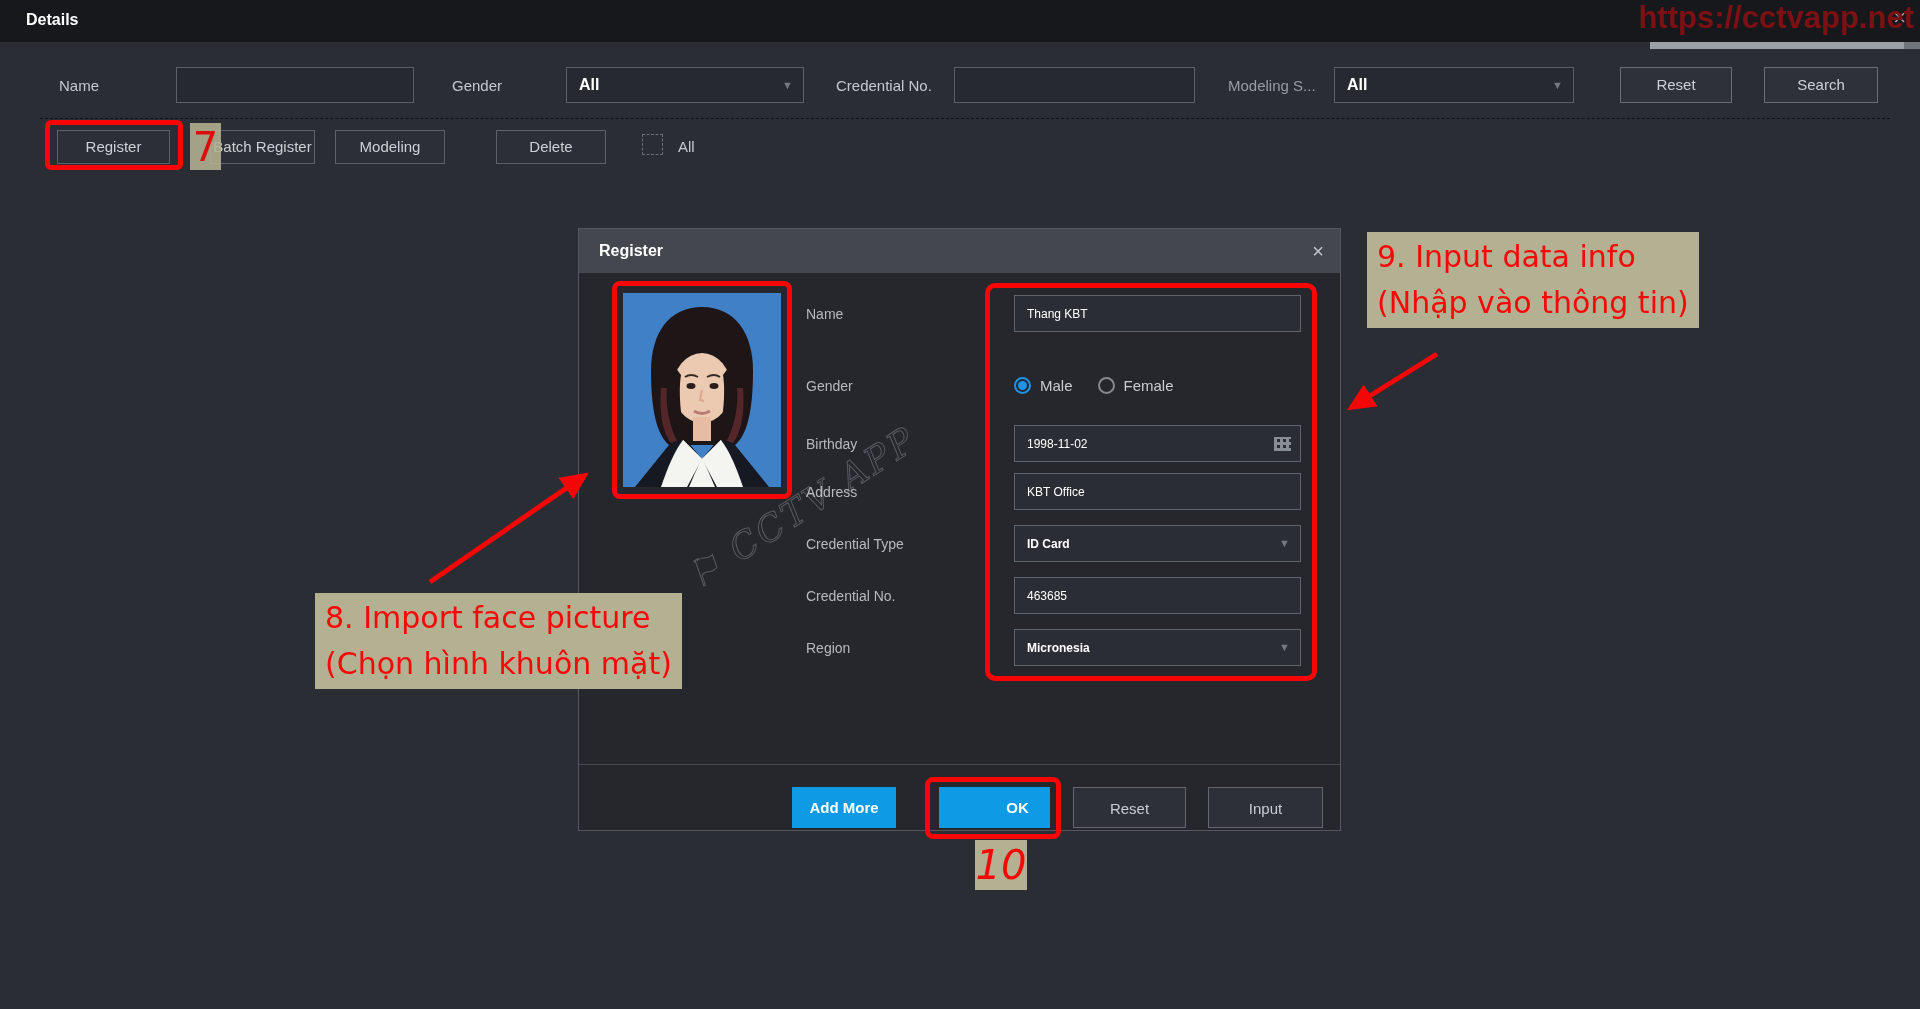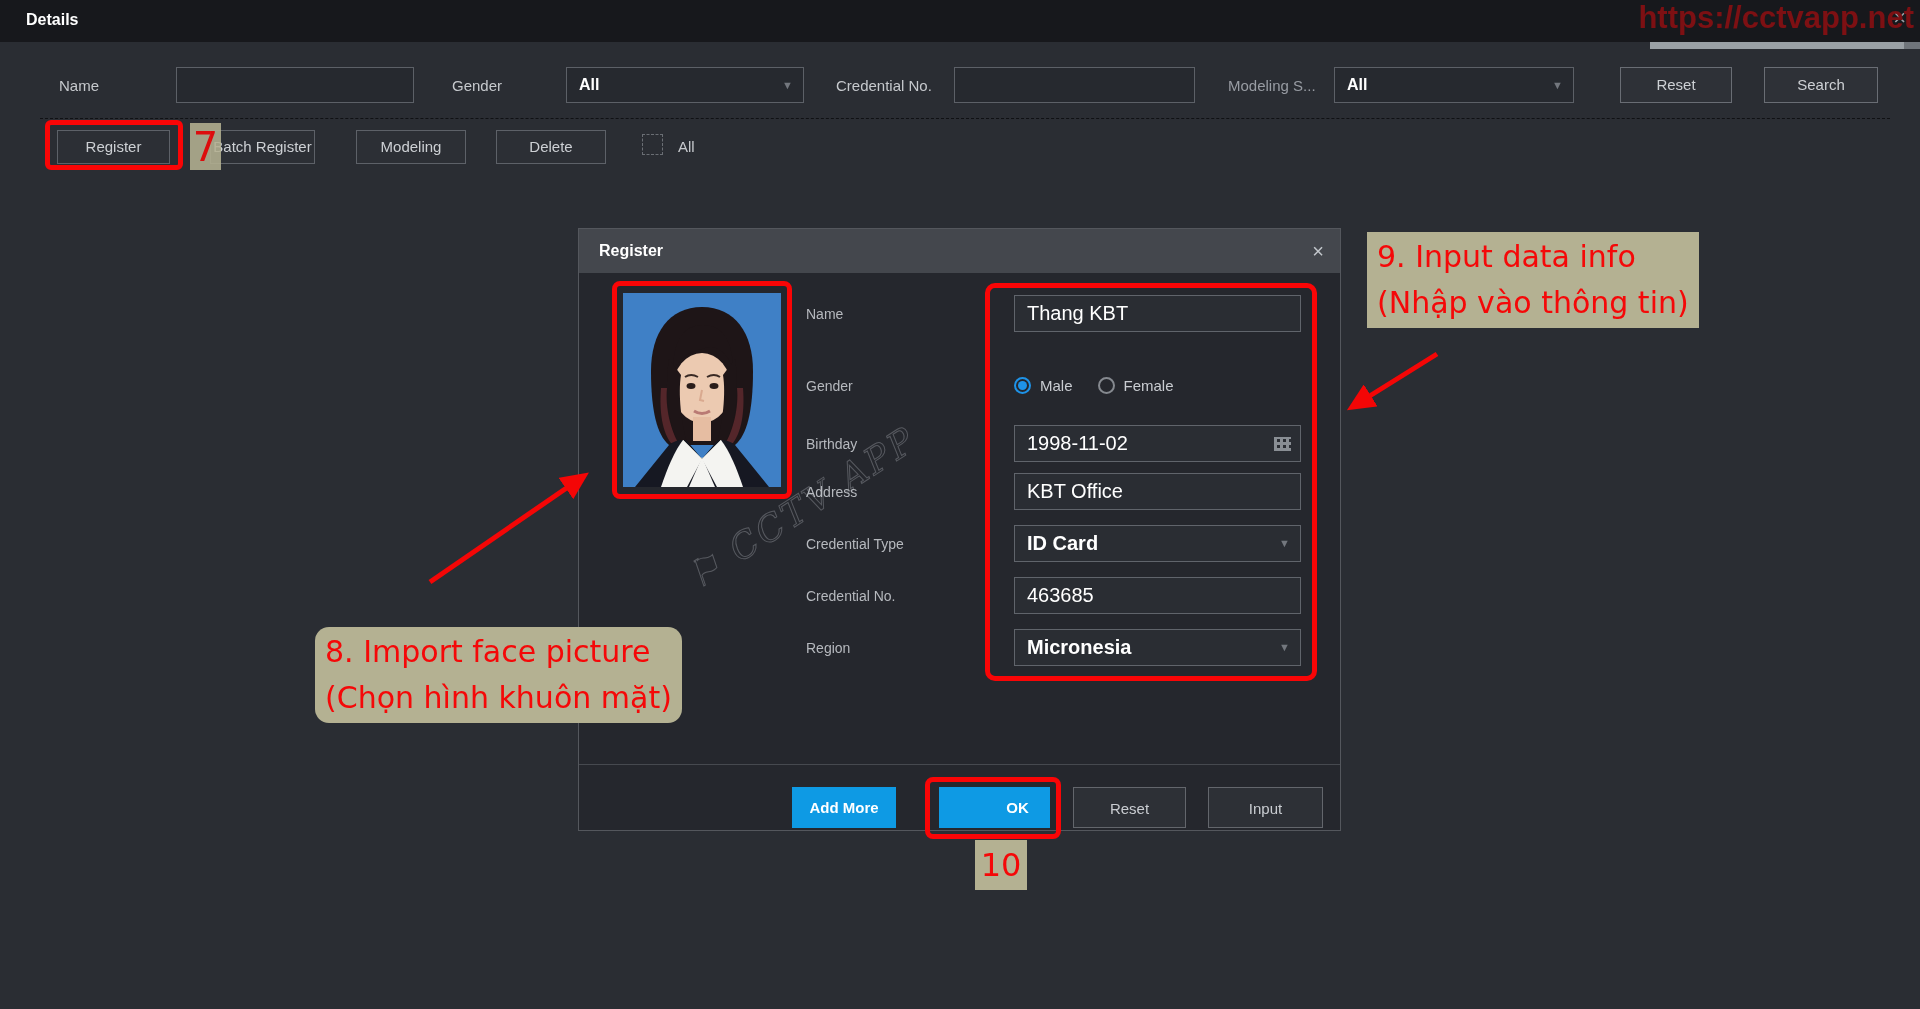--- a/index.html
+++ b/index.html
@@ -37,21 +37,21 @@
           background:#25272d;border:1px solid #54575d;z-index:2;}
   .dialog-header{position:absolute;left:0;top:0;width:100%;height:44px;background:#44474d;}
   .dialog-title{position:absolute;left:20px;top:0;line-height:44px;font-size:16px;font-weight:bold;color:#ffffff;}
   .dialog-close{position:absolute;right:16px;top:0;line-height:44px;font-size:20px;color:#c3c7cc;}
   .photo-frame{position:absolute;left:44px;top:64px;width:158px;height:194px;}
   .photo-frame svg{display:block;}
   .frow{position:absolute;left:227px;height:37px;display:flex;align-items:center;}
   .flabel{width:208px;font-size:14px;color:#b6b9be;}
   .fbox{width:287px;height:37px;box-sizing:border-box;border:1px solid #60646b;background:#2a2d33;
         display:flex;align-items:center;padding:0 12px;position:relative;}
-  .fval{font-size:20px;color:#ffffff;}
+  .fval{font-size:12px;color:#ffffff;}
   .fval.b{font-weight:bold;}
   .fbox .dd-arrow{line-height:35px;}
   .cal-icon{position:absolute;right:9px;top:11px;width:17px;height:14px;opacity:.85;
     background-image:repeating-linear-gradient(0deg,#9aa0a6 0 3px,transparent 3px 6px),
                      repeating-linear-gradient(90deg,#9aa0a6 0 3px,transparent 3px 6px);}
   .radio-row{display:flex;}
   .radio{width:17px;height:17px;box-sizing:border-box;border-radius:50%;border:2px solid #85898f;
          display:inline-flex;align-items:center;justify-content:center;}
   .radio.checked{border-color:#1e93e8;}
   .radio.checked::after{content:"";width:9px;height:9px;border-radius:50%;background:#1e93e8;}
@@ -101,21 +101,21 @@
   <span class="dd-arrow">▼</span>
 </div>
 
 <div class="btn h36" style="left:1620px;width:112px;">Reset</div>
 <div class="btn h36" style="left:1764px;width:114px;">Search</div>
 
 <div class="dashed-sep"></div>
 
 <div class="btn h34" style="left:57px;width:113px;">Register</div>
 <div class="btn h34" style="left:210px;width:105px;">Batch Register</div>
-<div class="btn h34" style="left:356px;width:110px;text-align:center;">Modeling</div>
+<div class="btn h34" style="left:335px;width:110px;text-align:center;">Modeling</div>
 <div class="btn h34" style="left:496px;width:110px;">Delete</div>
 <div class="checkbox"></div>
 <span class="checkbox-label">All</span>
 
 <div class="dialog">
   <div class="dialog-header">
     <span class="dialog-title">Register</span>
     <span class="dialog-close">×</span>
   </div>
 
@@ -213,31 +213,31 @@
 
   <div class="red-box" style="left:33px;top:52px;width:180px;height:218px;border-radius:8px;"></div>
   <div class="red-box" style="left:406px;top:54px;width:332px;height:398px;border-radius:10px;"></div>
   <div class="red-box" style="left:346px;top:548px;width:136px;height:62px;border-radius:8px;"></div>
 </div>
 
 <div class="red-box" style="left:45px;top:120px;width:138px;height:50px;border-radius:6px;"></div>
 
 <div class="tan digit-tag" style="left:190px;top:123px;width:31px;height:47px;font-size:40px;opacity:.88;">7</div>
 
-<div class="tan note" style="left:315px;top:627px;border-radius:14px;">
+<div class="tan note" style="left:315px;top:593px;">
   <div>8. Import face picture</div>
   <div>(Chọn hình khuôn mặt)</div>
 </div>
 
 <div class="tan note" style="left:1367px;top:232px;">
   <div>9. Input data info</div>
   <div>(Nhập vào thông tin)</div>
 </div>
 
-<div class="tan digit-tag" style="left:975px;top:840px;width:52px;height:50px;font-size:32px;">10</div>
+<div class="tan digit-tag" style="left:975px;top:840px;width:52px;height:50px;font-size:40px;font-style:italic;">10</div>
 
 <svg class="arrows" width="1920" height="1009" viewBox="0 0 1920 1009">
   <defs>
     <marker id="ah" markerUnits="userSpaceOnUse" markerWidth="30" markerHeight="26" refX="22" refY="13" orient="auto">
       <path d="M0,0 L28,13 L0,26 Z" fill="#f40606"></path>
     </marker>
   </defs>
   <line x1="430" y1="582" x2="584" y2="476" stroke="#f40606" stroke-width="5" marker-end="url(#ah)"></line>
   <line x1="1437" y1="354" x2="1352" y2="407" stroke="#f40606" stroke-width="5" marker-end="url(#ah)"></line>
 </svg>

